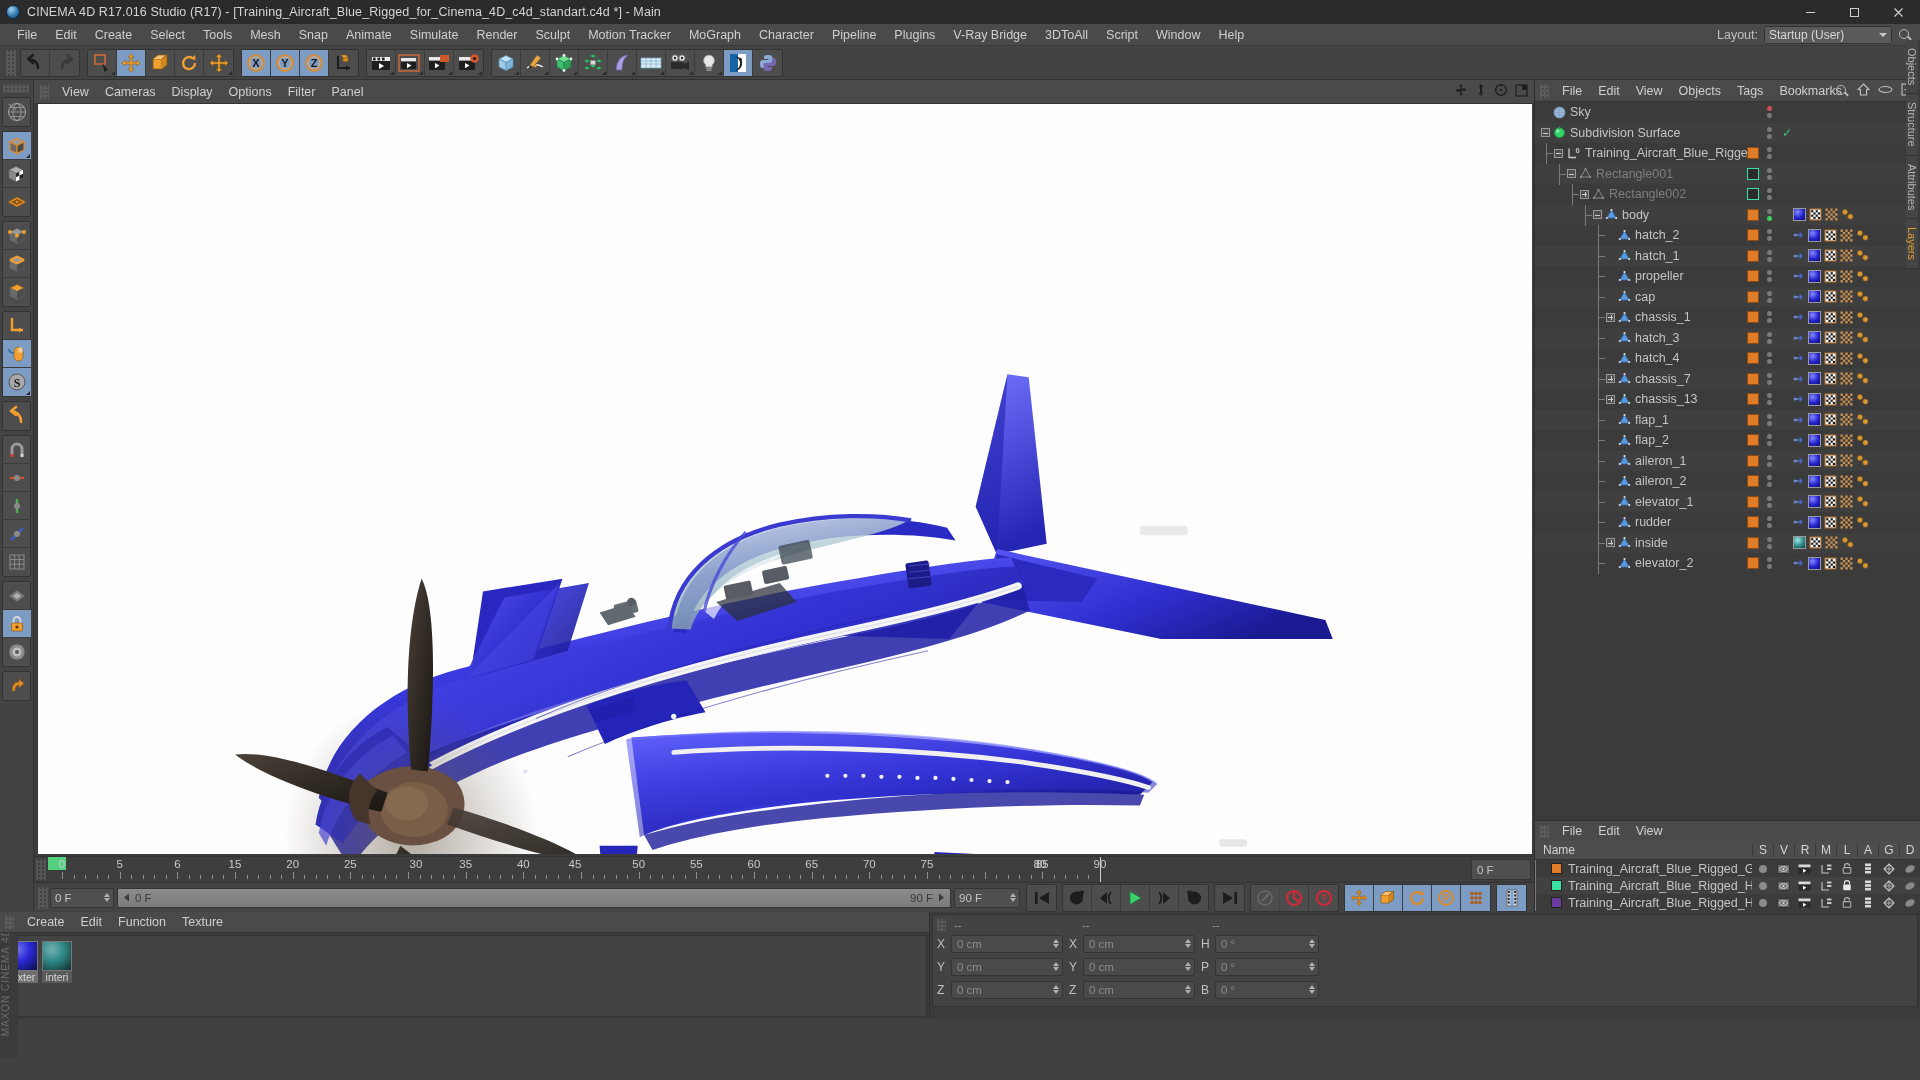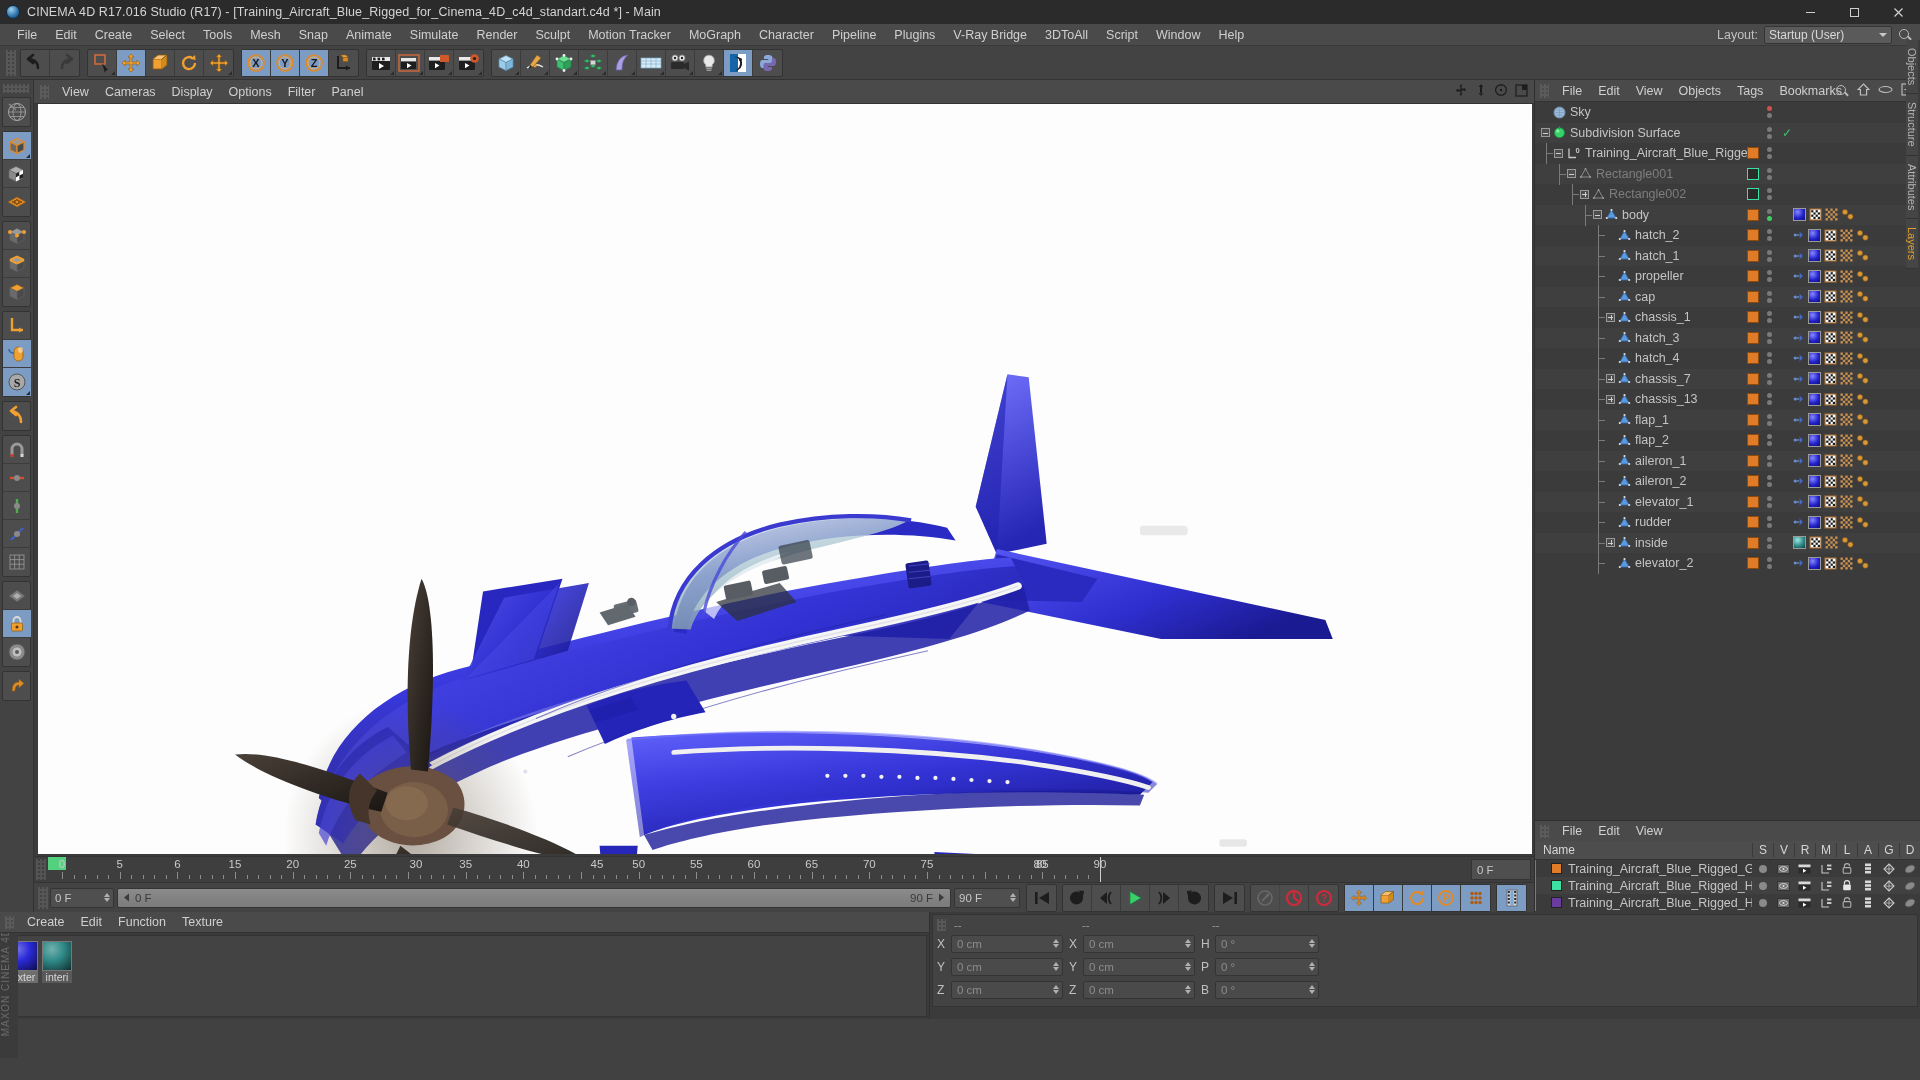--- a/index.html
+++ b/index.html
@@ -839,21 +839,21 @@
           <div class="greenmark"></div>
         <div class="lab" style="left: 14px;">0</div>
             <div class="lab" style="left: 71.6667px;">5</div>
             <div class="lab" style="left: 129.333px;">6</div>
             <div class="lab" style="left: 187px;">15</div>
             <div class="lab" style="left: 244.667px;">20</div>
             <div class="lab" style="left: 302.333px;">25</div>
             <div class="lab" style="left: 360px; margin-left: 8px;">30</div>
             <div class="lab" style="left: 417.667px;">35</div>
             <div class="lab" style="left: 475.333px;">40</div>
-            <div class="lab" style="left: 549px;">45</div>
+            <div class="lab" style="left: 527px;">45</div>
             <div class="lab" style="left: 590.667px;">50</div>
             <div class="lab" style="left: 648.333px;">55</div>
             <div class="lab" style="left: 706px;">60</div>
             <div class="lab" style="left: 763.667px;">65</div>
             <div class="lab" style="left: 821.333px;">70</div>
             <div class="lab" style="left: 879px;">75</div>
             <div class="lab" style="left: 992px;">80</div>
             <div class="lab" style="left: 994.333px;">85</div>
             <div class="lab" style="left: 1052px;">90</div>
             <div class="tick" style="left: 14px; height: 7px;"></div>

